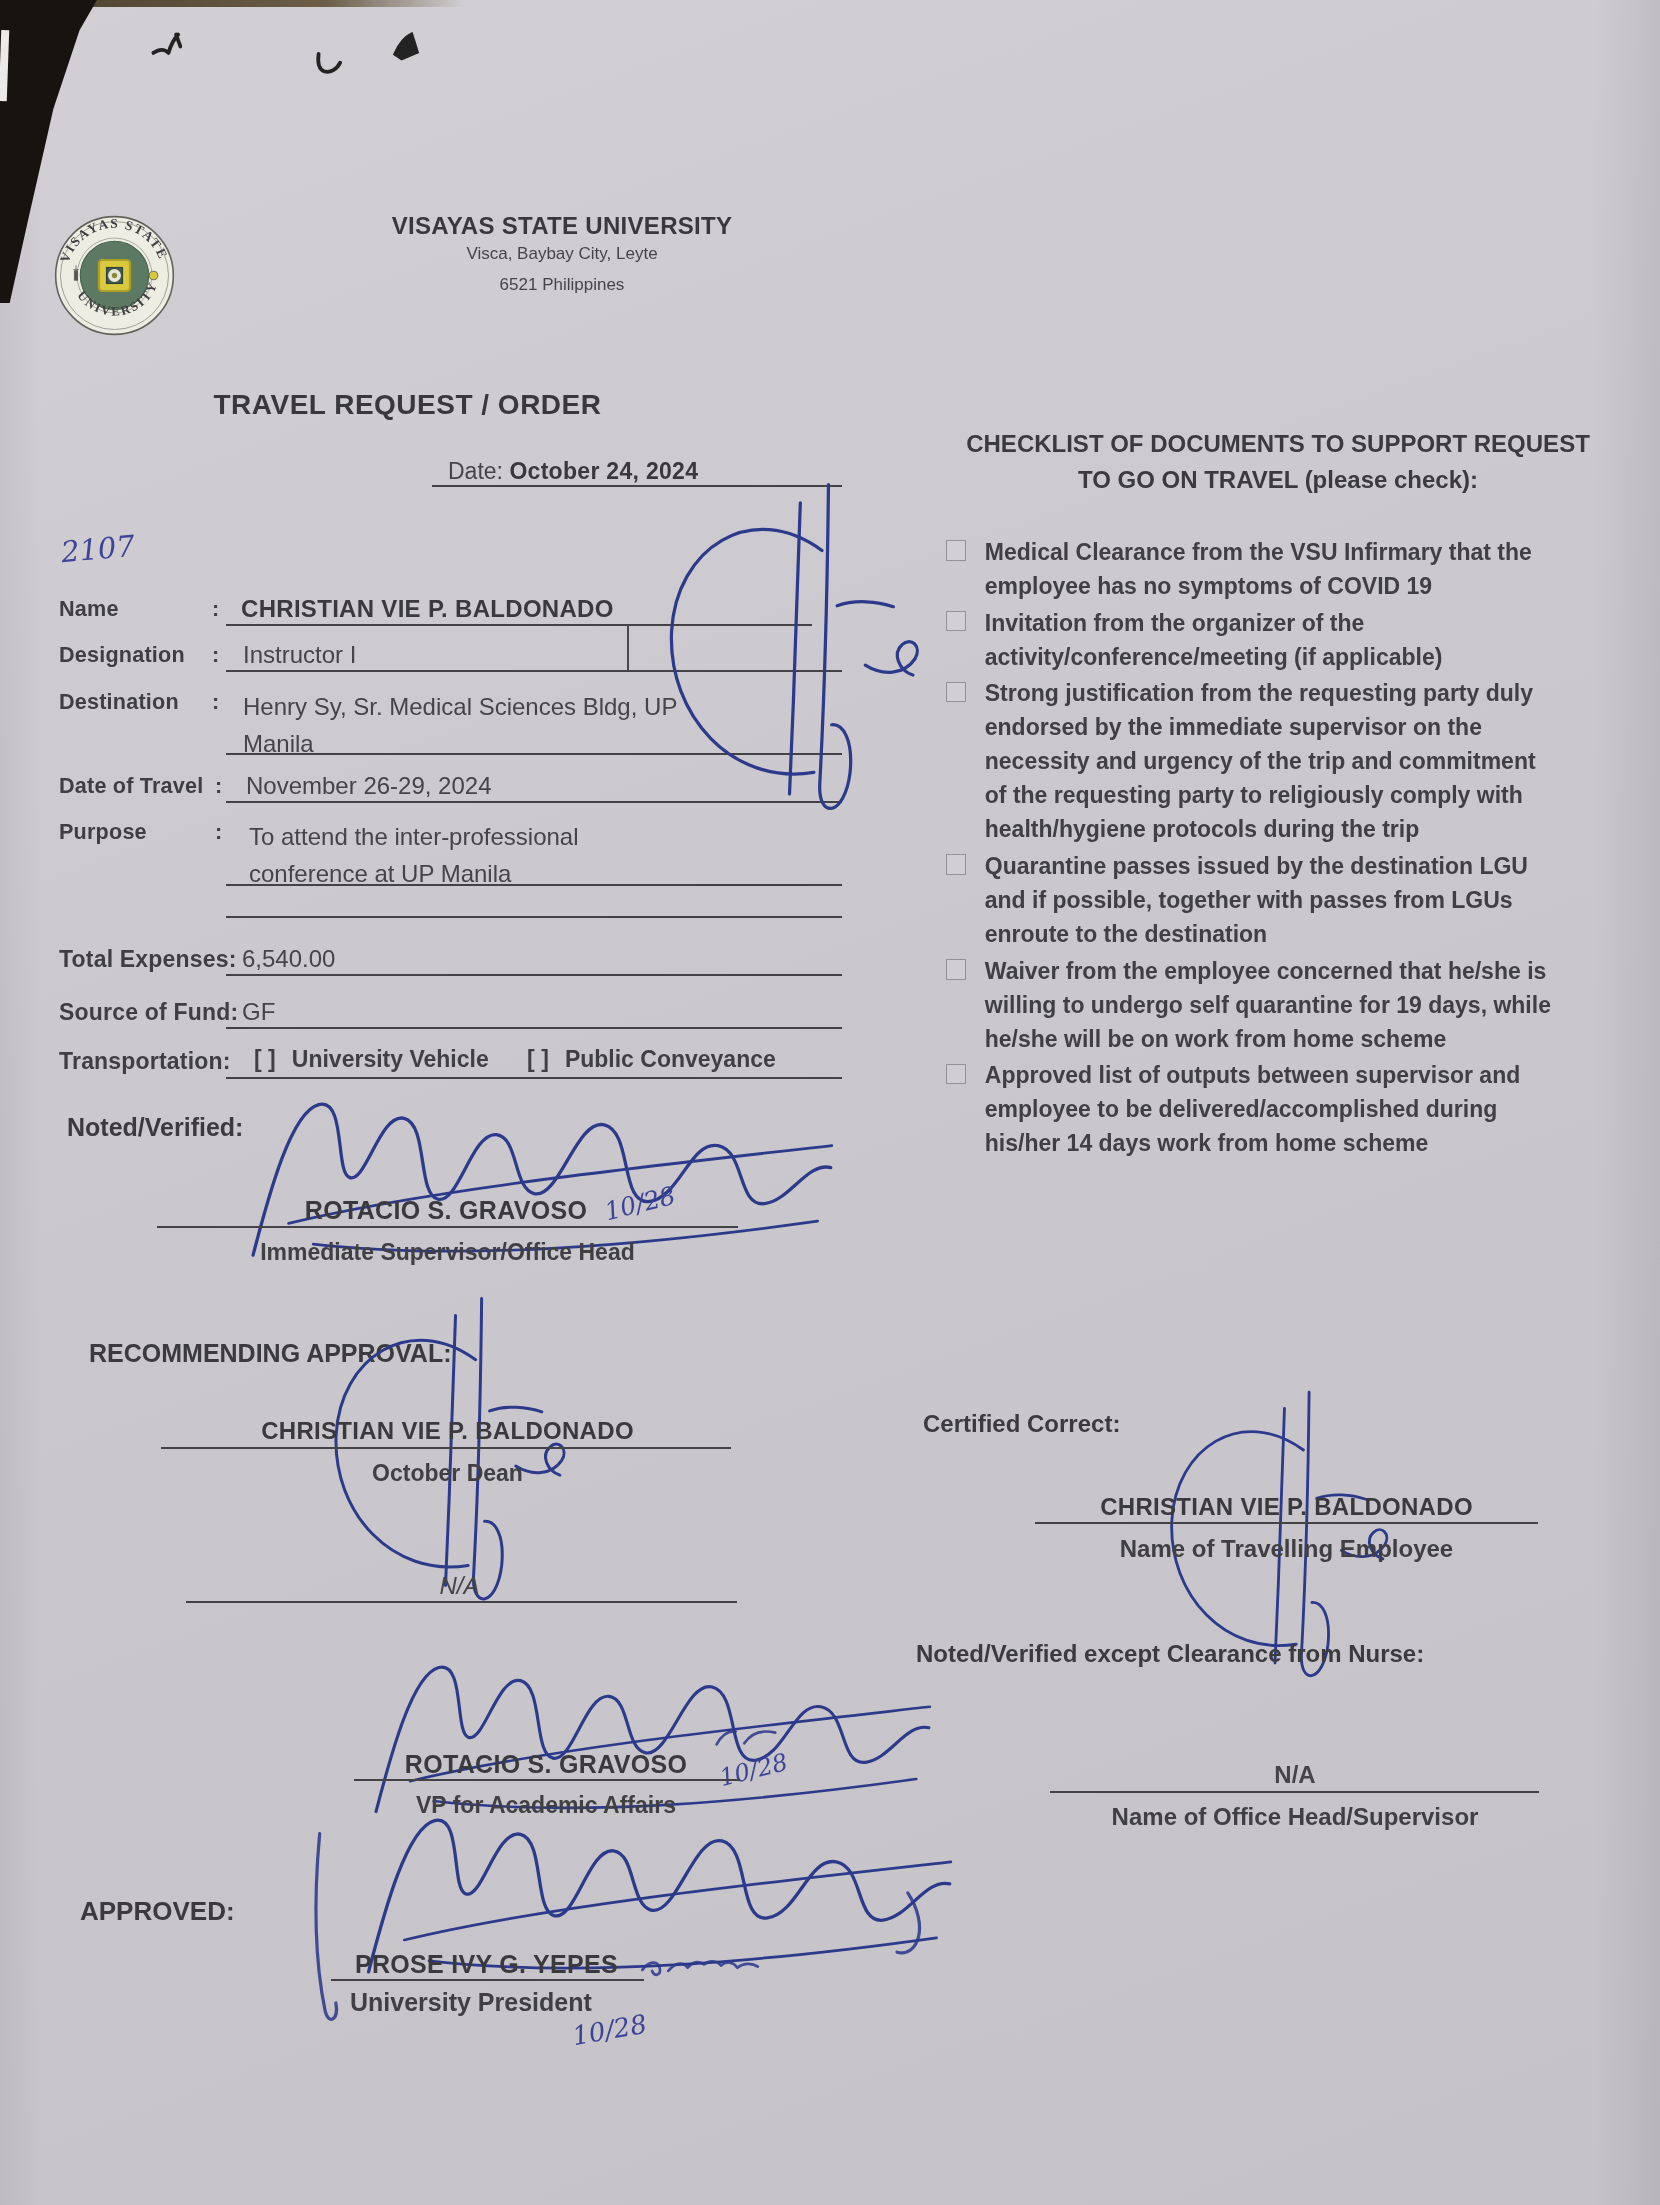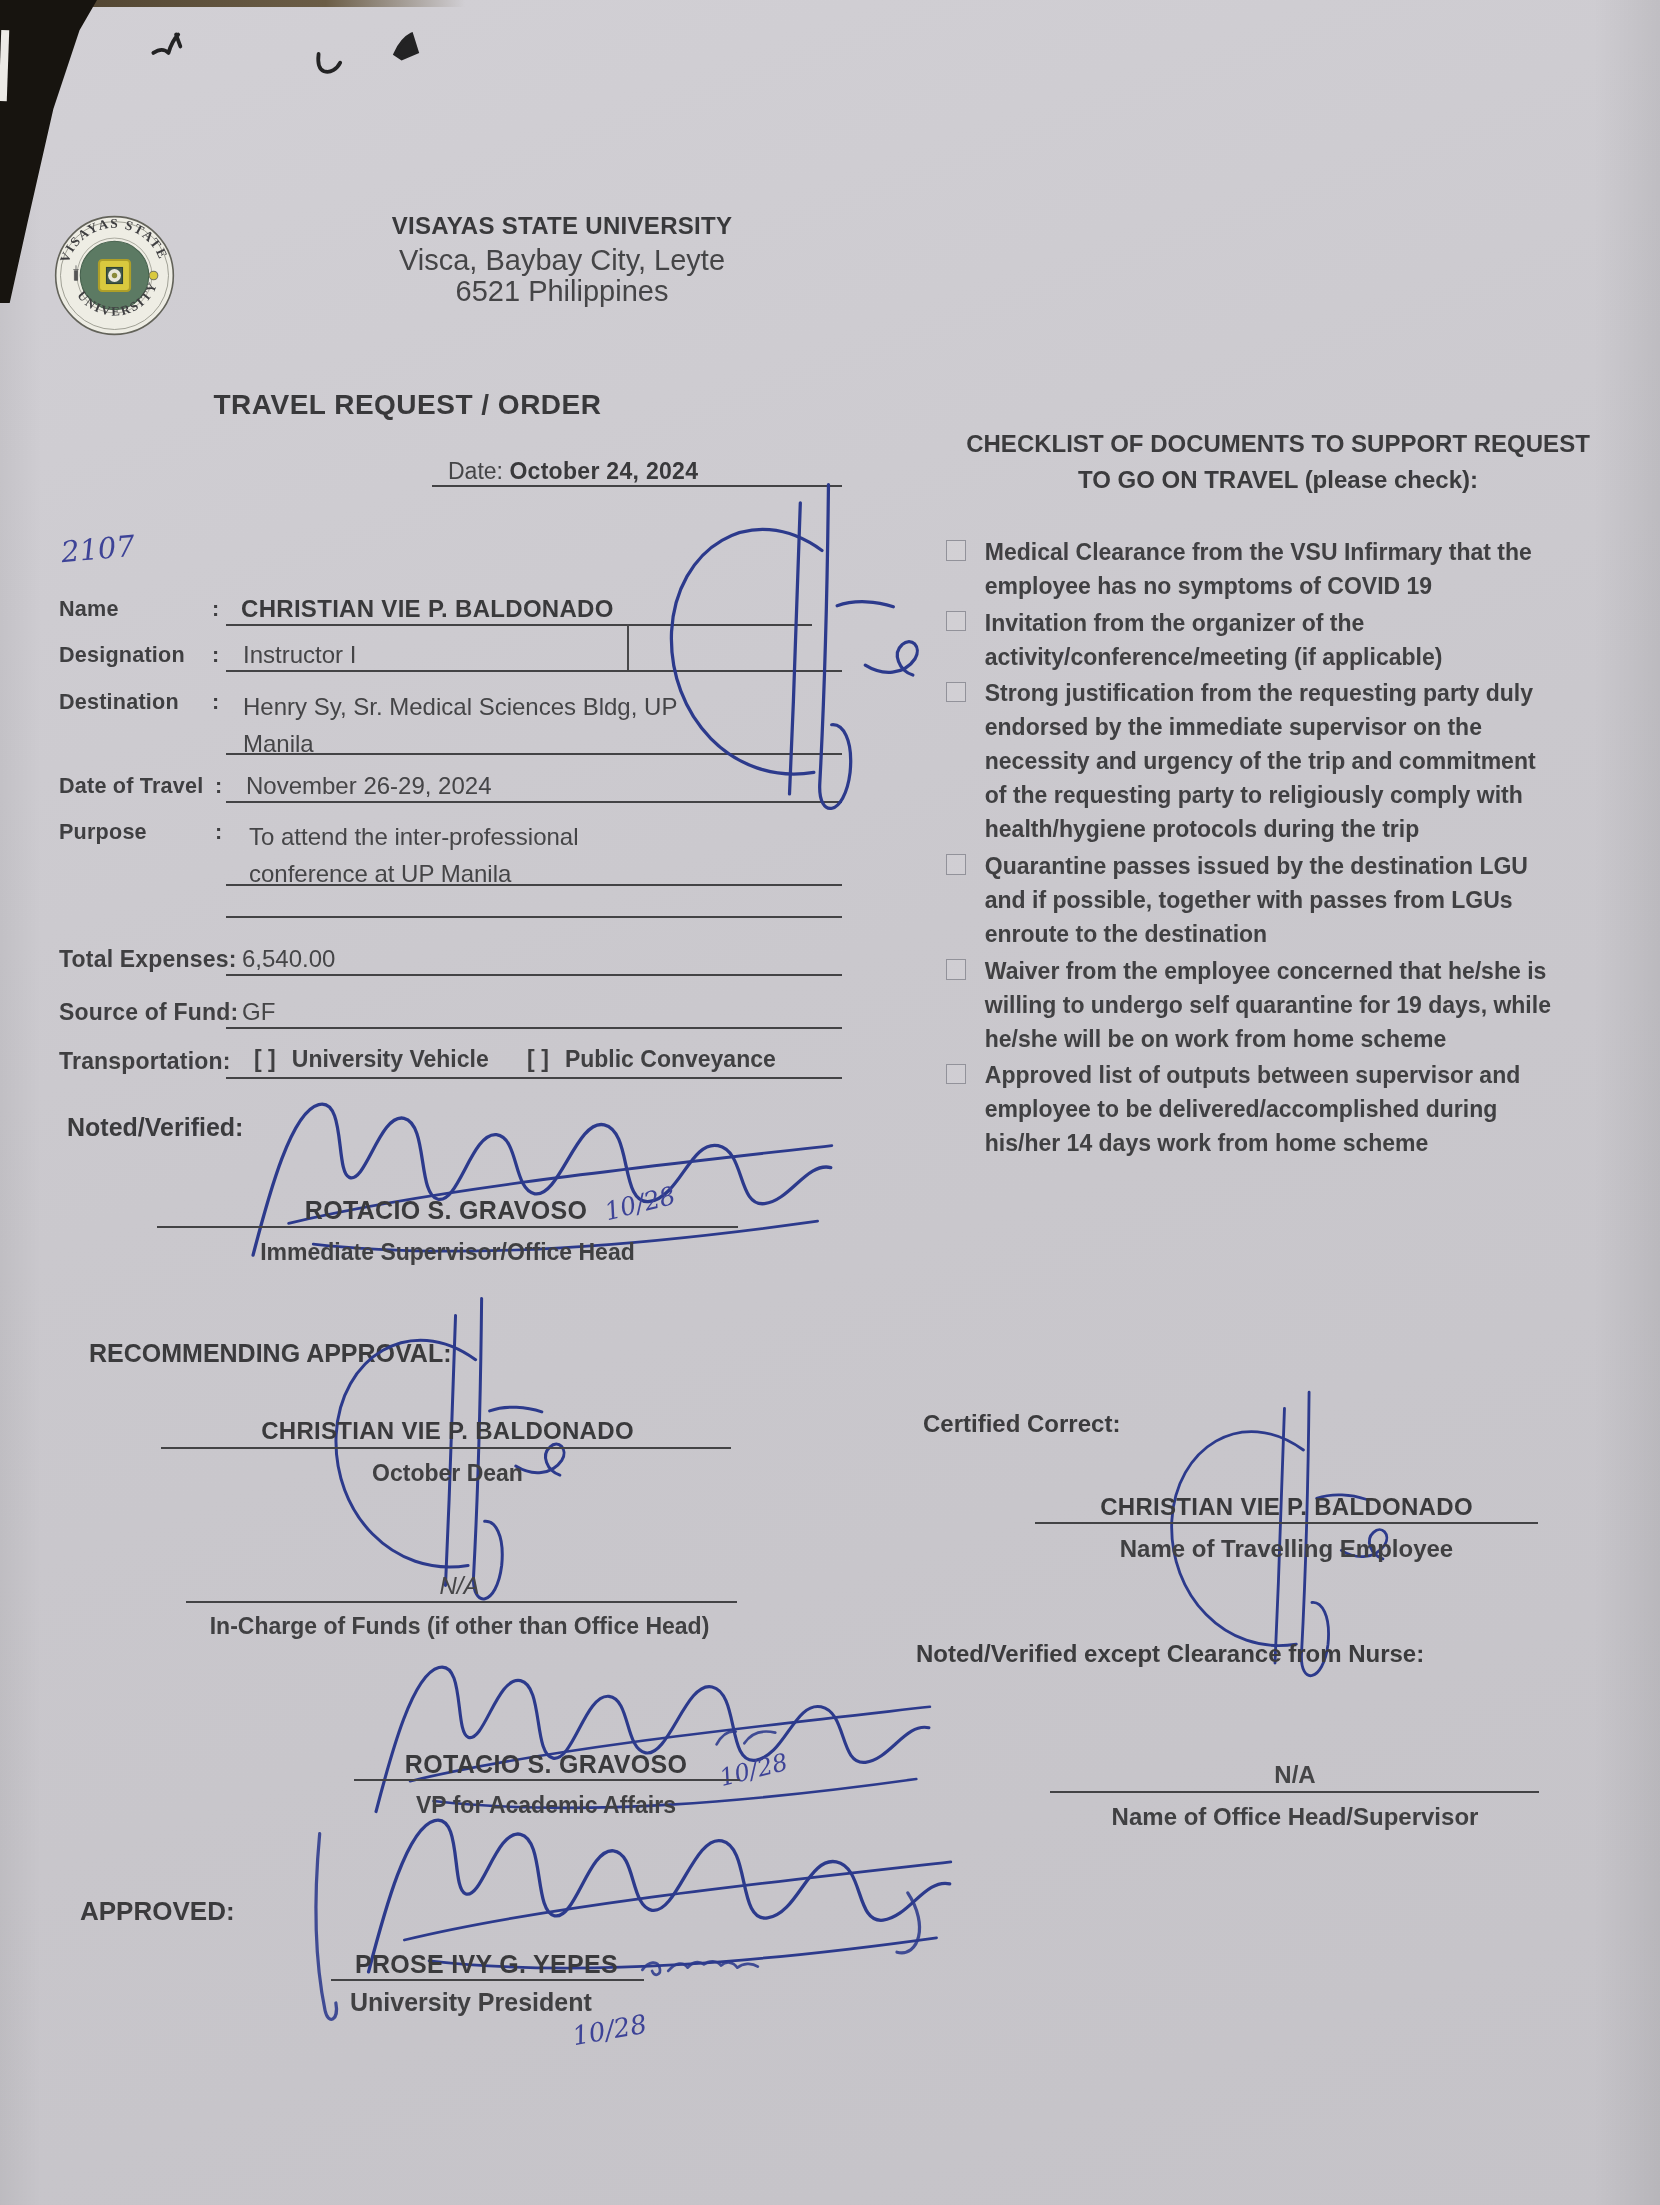--- a/index.html
+++ b/index.html
@@ -10,21 +10,21 @@
     font-family:"Liberation Sans", sans-serif; color:#3c3c3e;}
   .abs{position:absolute;}
   .center{text-align:center;}
   .b{font-weight:700;}
   .lbl{font-size:21.6px;font-weight:700;color:#3f3f41;letter-spacing:0.2px;}
   .val{font-size:24px;font-weight:400;color:#454547;}
   .valb{font-size:24px;font-weight:700;color:#3a3a3c;letter-spacing:0.3px;}
   .ul{position:absolute;height:2.2px;background:#434345;}
   .vtick{position:absolute;width:1.6px;background:#48484a;}
   .head1{font-size:24px;font-weight:700;letter-spacing:0.3px;color:#39393b;}
-  .head2{font-size:29px;color:#454547;}
+  .head2{font-size:17px;color:#454547;}
   .pgtitle{font-size:28px;font-weight:700;letter-spacing:0.5px;color:#39393b;}
   .sech{font-size:25px;font-weight:700;color:#3b3b3d;margin-left:8px;}
   .signame{font-size:25px;font-weight:700;color:#3a3a3c;letter-spacing:0.3px;}
   .sigtitle{font-size:23px;font-weight:700;color:#404042;}
   .cl-head{font-size:24px;font-weight:700;color:#3b3b3d;white-space:pre-line;line-height:36px;}
   .cl-item{display:flex;gap:18.4px;margin-bottom:2.7px;}
   .cb{flex:0 0 auto;width:18.4px;height:18.4px;border:1.6px solid #92929a;margin-top:5.4px;background:rgba(255,255,255,.12);}
   .cl-text{font-size:23px;font-weight:700;color:#404042;line-height:34px;white-space:pre-line;width:643px;}
   .lines{white-space:pre-line;line-height:37px;}
   .hand{font-family:"DejaVu Serif", serif;font-style:italic;color:#3d4397;}
@@ -164,21 +164,20 @@
   <div class="abs sech" style="left:81px;top:1339px;">RECOMMENDING APPROVAL:</div>
   <svg class="sig" style="left:305px;top:1280px;width:281px;height:330px;" viewBox="0 0 560 640">
       <use href="#sigA"></use>
     </svg>
   <div class="abs center signame" style="left:157px;top:1417px;width:581px;font-size:24px;">CHRISTIAN VIE P. BALDONADO</div>
   <div class="ul" style="left:161px;top:1447px;width:570px;"></div>
   <div class="abs center sigtitle" style="left:157px;top:1460px;width:581px;">October Dean</div>
 
   <div class="abs center val" style="left:184px;top:1572px;width:551px;font-style:italic;">N/A</div>
   <div class="ul" style="left:186px;top:1601px;width:551px;"></div>
-  <div class="abs center sigtitle" style="left:157px;top:1613px;width:605px;">In-Charge of Funds (if other than Office Head)</div>
 
   <svg class="sig" style="left:351px;top:1644px;width:605px;height:178px;" viewBox="0 0 1120 340">
       <use href="#sigB"></use>
     </svg>
   <div class="abs center signame" style="left:357px;top:1750px;width:378px;">ROTACIO S. GRAVOSO</div>
   <svg class="sig" style="left:712px;top:1723px;width:70px;height:32px;" viewBox="0 0 130 60">
     <path d="M 8 40 C 18 22, 30 14, 44 16 M 60 38 C 72 20, 92 12, 118 18" style="stroke-width:5"></path>
   </svg>
   <div class="abs hand" style="left:719px;top:1756px;font-size:24px;transform:rotate(-14deg);">10/28</div>
   <div class="ul" style="left:354px;top:1779px;width:386px;"></div>

